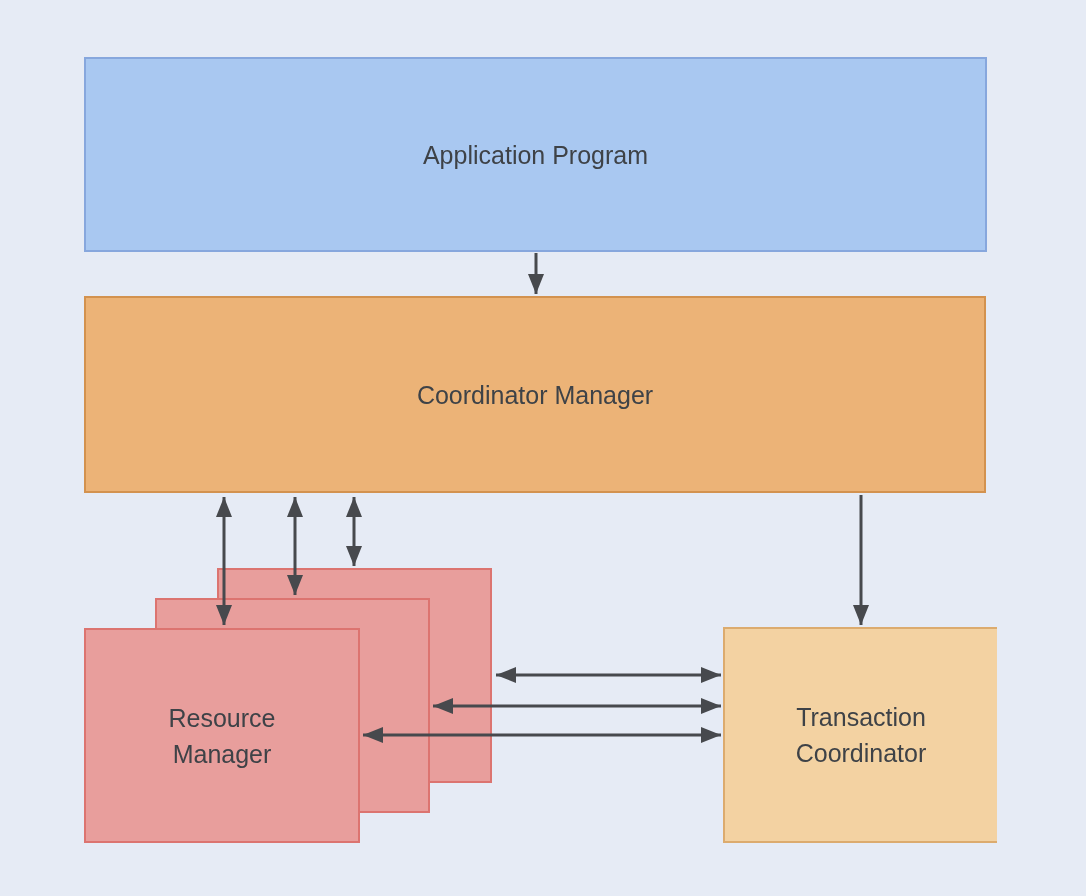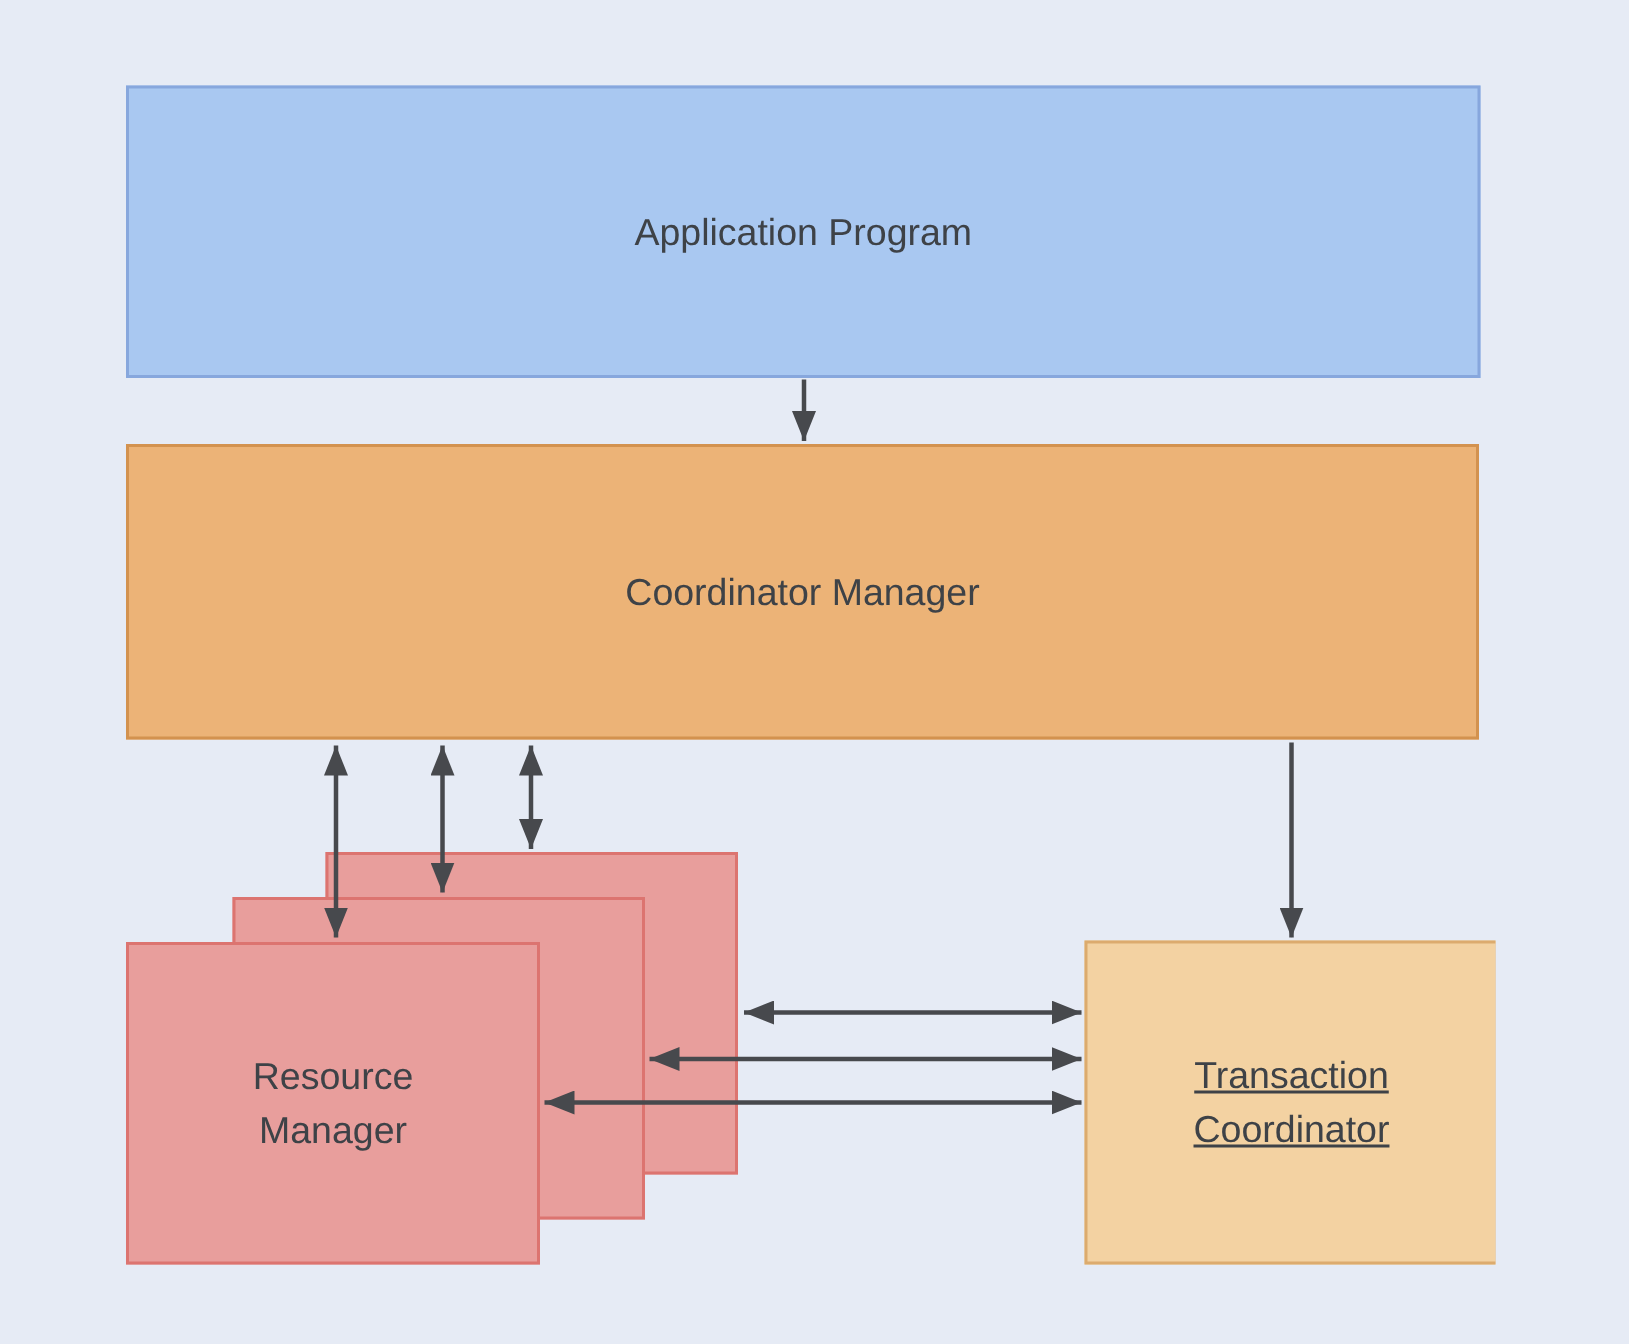--- a/index.html
+++ b/index.html
@@ -37,21 +37,21 @@
   }
   #node-rm-back  { left: 217px; top: 568px; }
   #node-rm-mid   { left: 155px; top: 598px; }
   #node-rm-front { left: 84px;  top: 628px; width: 276px; }
   #node-tc {
     left: 723px; top: 627px; width: 276px; height: 216px;
     background: var(--tc-fill); border-color: var(--tc-border);
   }
   .label { display: inline-block; }
   .label-wrap-rm { max-width: 190px; }
-  .label-wrap-tc { max-width: 232px; text-decoration: underline; }
+  .label-wrap-tc { max-width: 232px; }
   svg.arrows {
     position: absolute;
     left: 0; top: 0;
     pointer-events: none;
   }
   svg.arrows line { stroke: var(--arrow, #47494d); stroke-width: 3; }
   svg.arrows marker path { fill: var(--arrow, #47494d); }
 </style>
 </head>
 <body>

